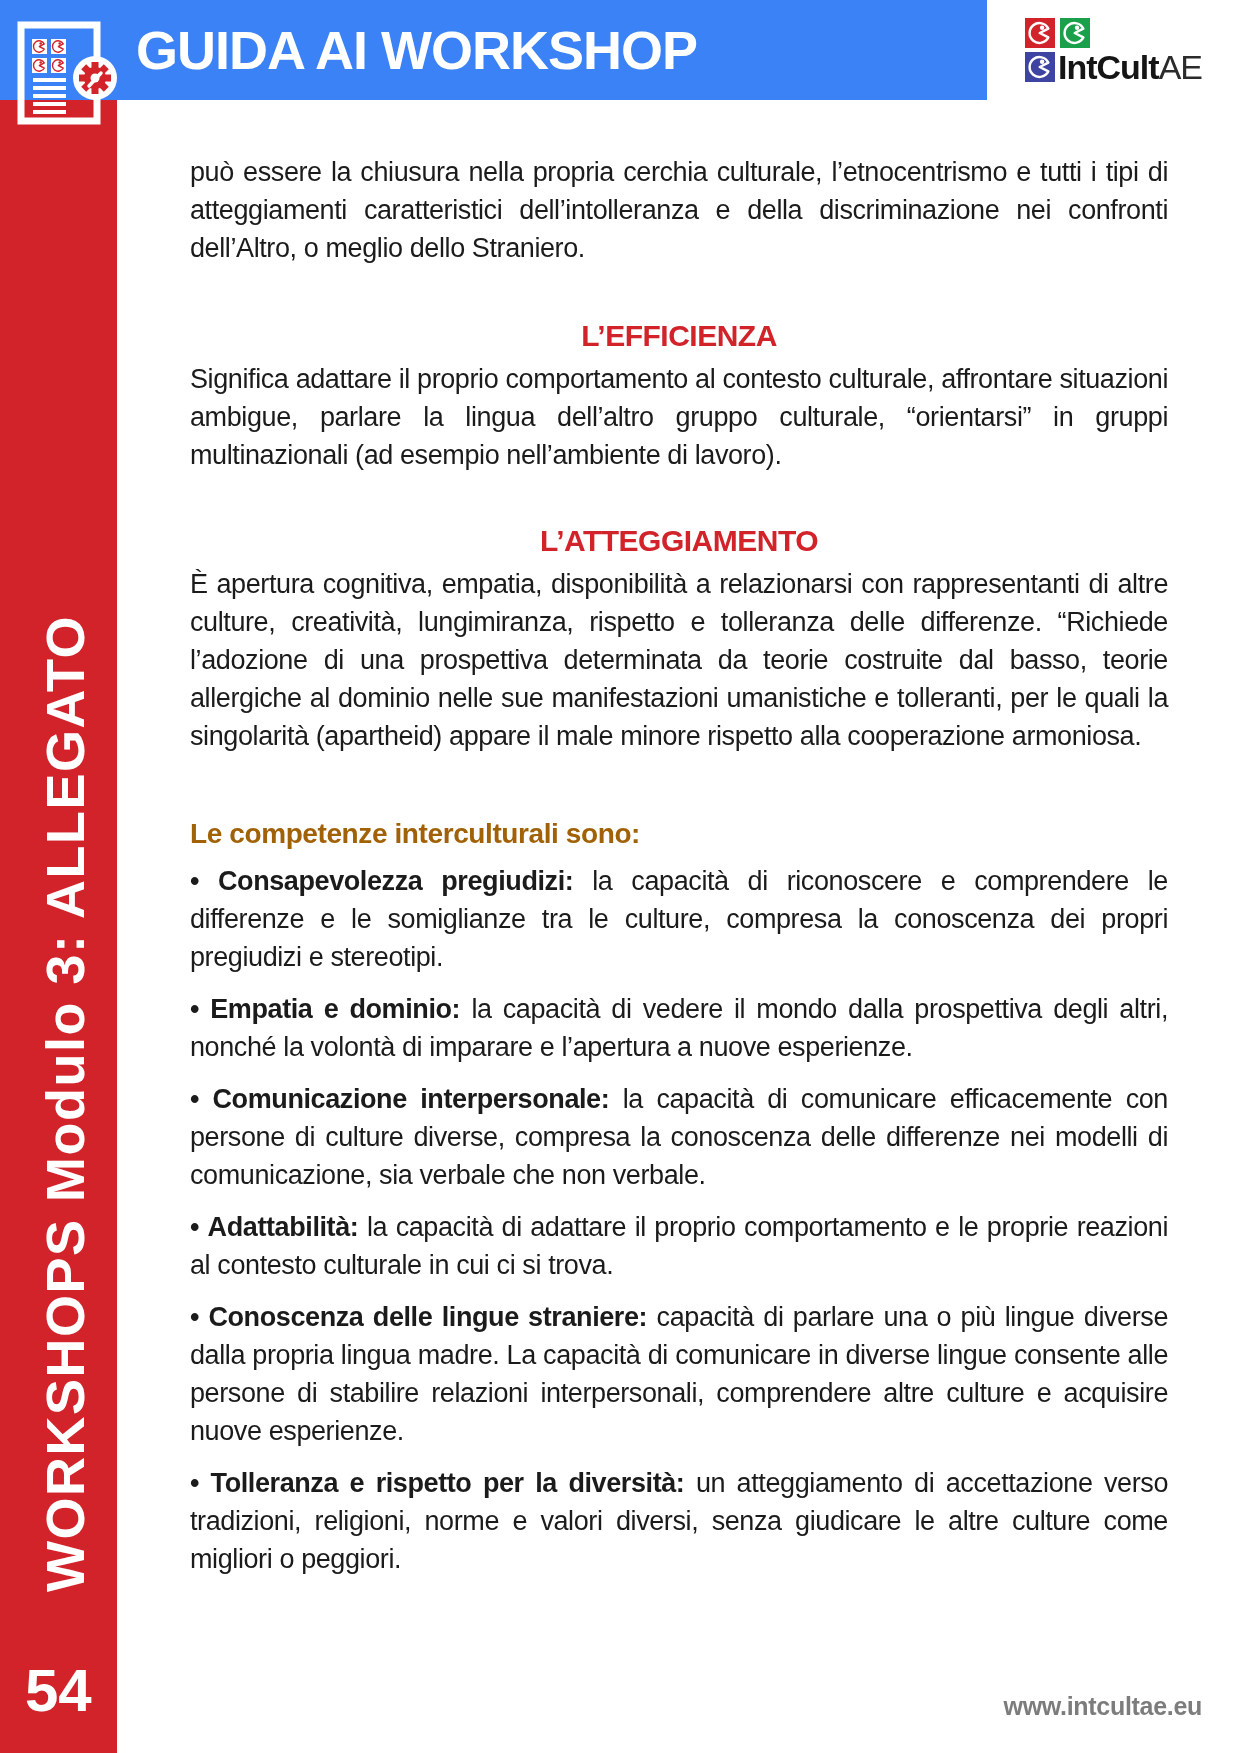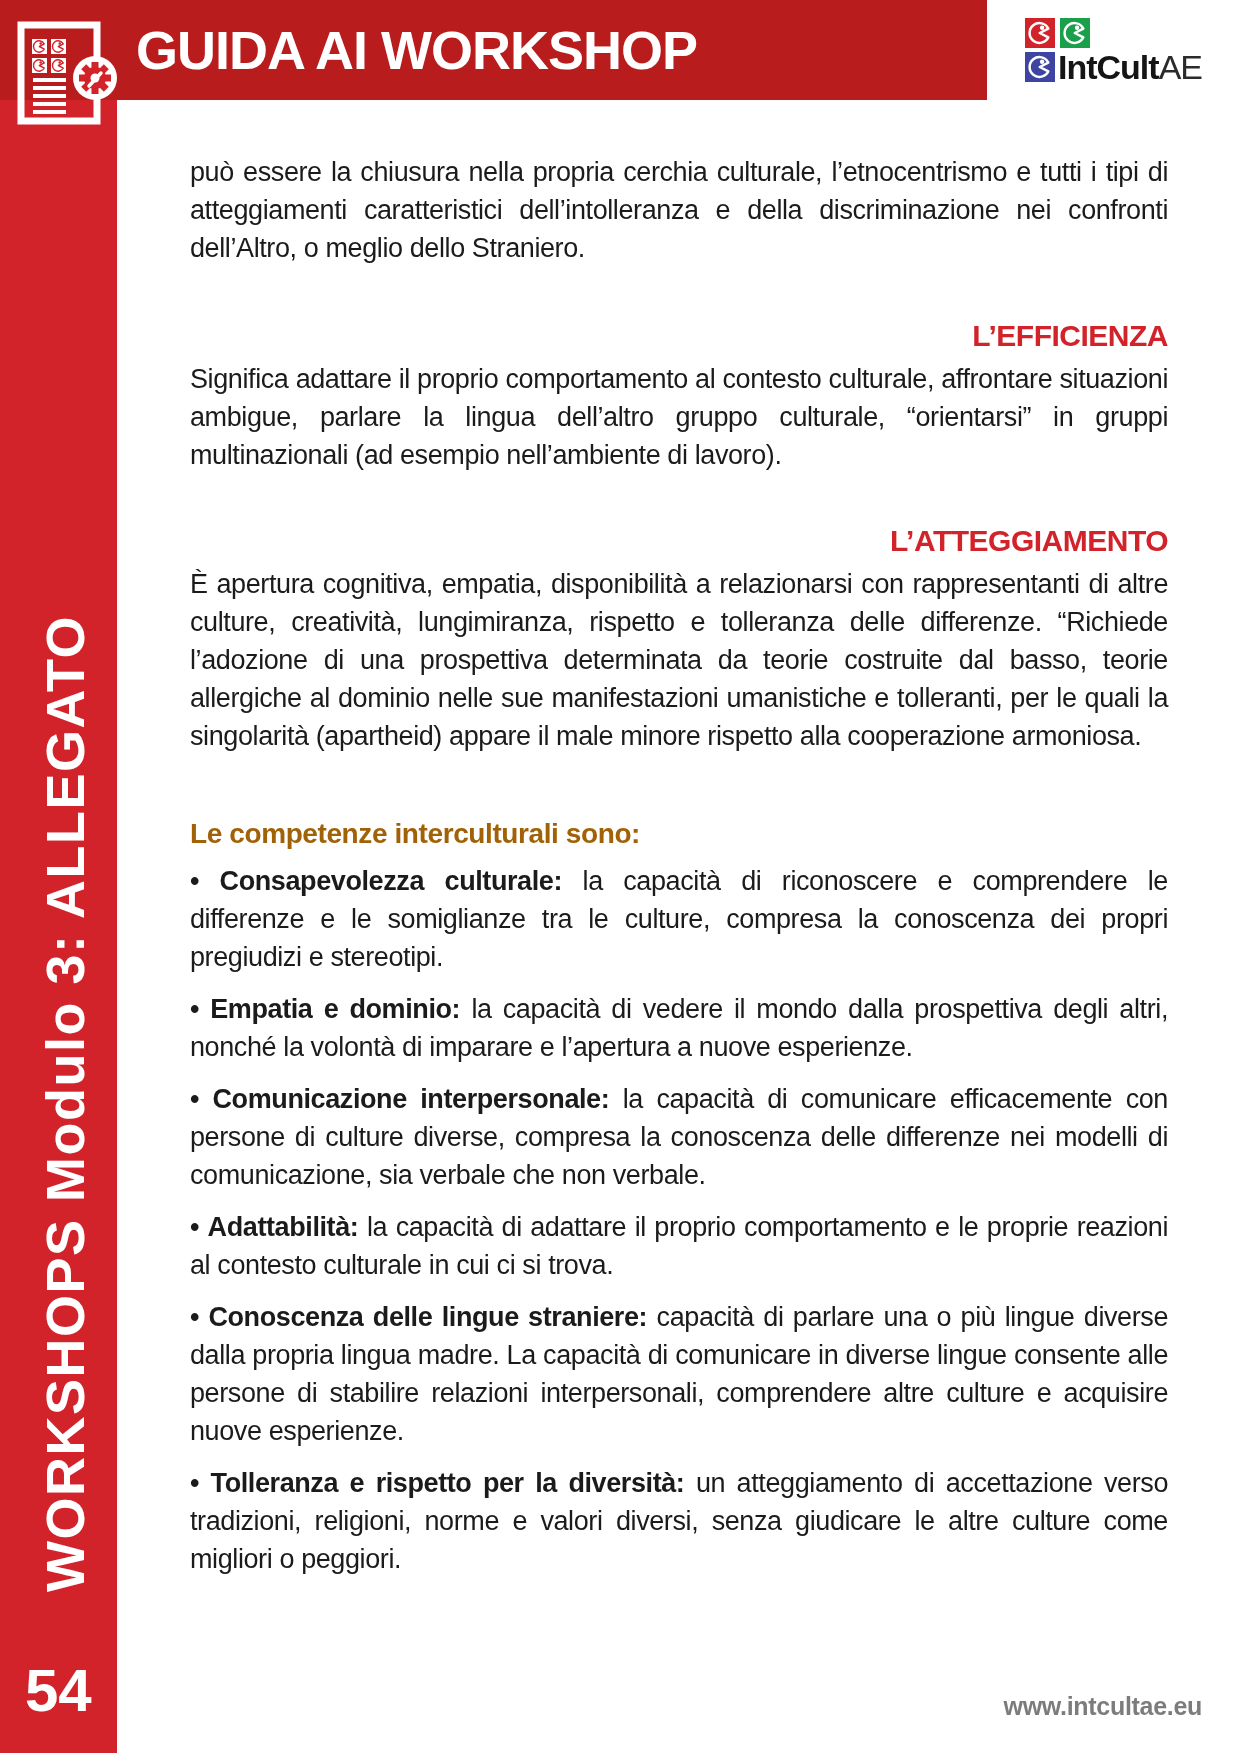--- a/index.html
+++ b/index.html
@@ -12,21 +12,21 @@
 
   
   .sidebar{position:absolute;left:0;top:0;width:117px;height:1753px;background:#D2232A;}
   .vertical-label{
     position:absolute;left:34px;top:1592px;transform-origin:0 0;transform:rotate(-90deg);
     white-space:nowrap;color:#fff;font-weight:bold;font-size:54px;letter-spacing:1.5px;
   }
   .page-number{position:absolute;left:25px;top:1632px;color:#fff;font-weight:bold;font-size:60px;margin-top:24px;}
 
   
-  .banner{position:absolute;left:0;top:0;width:987px;height:100px;background:#b91c1c;}
+  .banner{position:absolute;left:0;top:0;width:987px;height:100px;background:#3b82f6;}
   .banner-title{
     margin:0;position:absolute;left:136px;top:0;height:100px;display:flex;align-items:center;
     color:#fff;font-weight:bold;font-size:54px;letter-spacing:-1px;white-space:nowrap;
   }
   .doc-icon{position:absolute;left:16px;top:20px;width:102px;height:106px;z-index:3;}
 
   
   .logo{position:absolute;left:1025px;top:18px;width:200px;z-index:2;}
   .logo-row{display:flex;align-items:center;}
   .logo-row.first{margin-bottom:4px;}
@@ -40,21 +40,21 @@
   .logo-text .light{font-weight:normal;color:#2b2b2b;}
 
   
   .content{
     position:absolute;left:190px;top:153px;width:978px;
     color:#1b1b1b;font-size:27px;line-height:38px;letter-spacing:-0.4px;text-align:justify;
   }
   .content p{margin:0;}
   .red-heading{
     margin:50px 0 5px;color:#D2232A;font-size:30px;font-weight:bold;
-    letter-spacing:-0.5px;text-align:right;line-height:38px;
+    letter-spacing:-0.5px;text-align:center;line-height:38px;
   }
   .red-heading.second{margin-top:48px;}
   .list-heading{
     margin:60px 0 0;color:#a16207;font-size:28px;font-weight:bold;
     letter-spacing:-0.4px;text-align:left;line-height:38px;
   }
   ul.bullets{margin:9px 0 0;padding:0;list-style:none;}
   ul.bullets li{margin:0;text-align:justify;}
   ul.bullets li + li{margin-top:14px;}
   .bullet{font-weight:bold;}
@@ -158,21 +158,21 @@
     <p>Significa adattare il proprio comportamento al contesto culturale, affrontare situazioni ambigue, parlare la lingua dell’altro gruppo culturale, “orientarsi” in gruppi multinazionali (ad esempio nell’ambiente di lavoro).</p>
 
     <h2 class="red-heading second">L’ATTEGGIAMENTO</h2>
     <p>È apertura cognitiva, empatia, disponibilità a relazionarsi con rappresentanti di altre culture, creatività, lungimiranza, rispetto e tolleranza delle differenze. “Richiede l’adozione di una prospettiva determinata da teorie costruite dal basso, teorie allergiche al dominio nelle sue manifestazioni umanistiche e tolleranti, per le quali la singolarità (apartheid) appare il male minore rispetto alla cooperazione armoniosa.</p>
 
     <h3 class="list-heading">Le competenze interculturali sono:</h3>
 
     <ul class="bullets">
       <li>
         <span class="bullet">•</span>
-        <strong>Consapevolezza culturale:</strong>
+        <strong>Consapevolezza pregiudizi:</strong>
         <span>la capacità di riconoscere e comprendere le differenze e le somiglianze tra le culture, compresa la conoscenza dei propri pregiudizi e stereotipi.</span>
       </li>
       <li>
         <span class="bullet">•</span>
         <strong>Empatia e dominio:</strong>
         <span>la capacità di vedere il mondo dalla prospettiva degli altri, nonché la volontà di imparare e l’apertura a nuove esperienze.</span>
       </li>
       <li>
         <span class="bullet">•</span>
         <strong>Comunicazione interpersonale:</strong>

